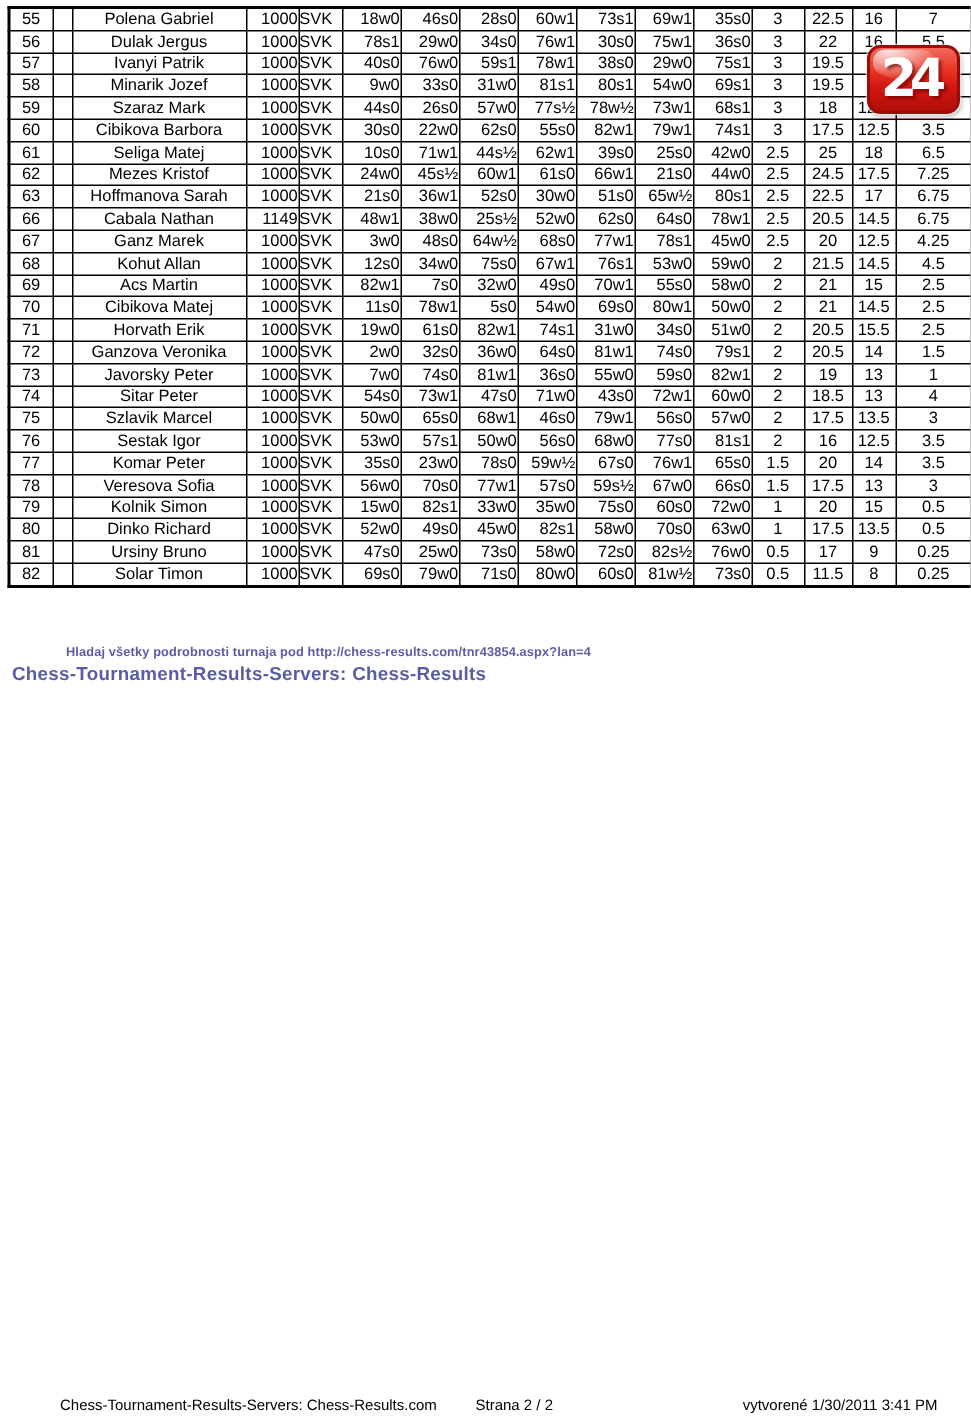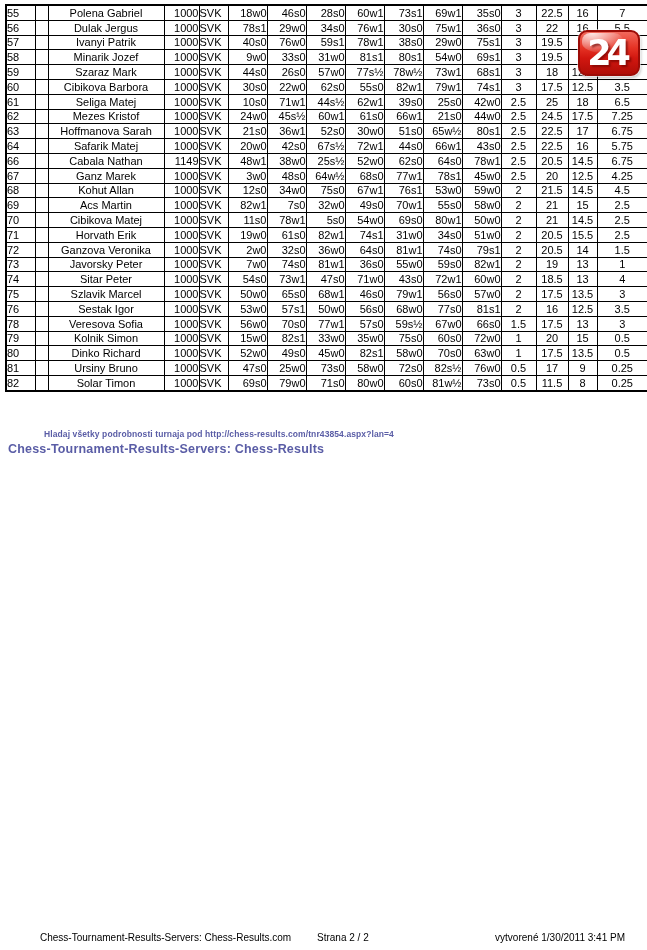--- a/index.html
+++ b/index.html
@@ -11,21 +11,21 @@
   table.results{
     position:absolute;left:5px;top:4px;width:640px;
     border-collapse:collapse;table-layout:fixed;
     font-size:11px;line-height:12px;
     border:2px solid #000;
   }
   table.results td{
     border:1px solid #000;height:13.8px;padding:0;overflow:hidden;
     white-space:nowrap;
   }
-  td.c-rank{text-align:left;}
+  td.c-rank{text-align:center;}
   td.c-title{text-align:center;}
   td.c-name{text-align:center;padding-left:4px;}
   td.c-rtg{text-align:right;padding-right:2px;}
   td.c-fed{text-align:left;padding-left:2px;}
   td.c-rnd{text-align:right;padding-right:7px;}
   td.c-pts{text-align:center;}
   td.c-tb{text-align:center;}
   
   .logo24{
     position:absolute;left:578px;top:30px;width:62px;height:46px;
@@ -240,38 +240,20 @@
         <td class="c-rnd">30w0</td>
         <td class="c-rnd">51s0</td>
         <td class="c-rnd">65w½</td>
         <td class="c-rnd">80s1</td>
         <td class="c-pts">2.5</td>
         <td class="c-tb">22.5</td>
         <td class="c-tb">17</td>
         <td class="c-tb">6.75</td>
       </tr>
       <tr>
-        <td class="c-rank">64</td>
-        <td class="c-title"></td>
-        <td class="c-name">Safarik Matej</td>
-        <td class="c-rtg">1000</td>
-        <td class="c-fed">SVK</td>
-        <td class="c-rnd">20w0</td>
-        <td class="c-rnd">42s0</td>
-        <td class="c-rnd">67s½</td>
-        <td class="c-rnd">72w1</td>
-        <td class="c-rnd">44s0</td>
-        <td class="c-rnd">66w1</td>
-        <td class="c-rnd">43s0</td>
-        <td class="c-pts">2.5</td>
-        <td class="c-tb">22.5</td>
-        <td class="c-tb">16</td>
-        <td class="c-tb">5.75</td>
-      </tr>
-      <tr>
         <td class="c-rank">66</td>
         <td class="c-title"></td>
         <td class="c-name">Cabala Nathan</td>
         <td class="c-rtg">1149</td>
         <td class="c-fed">SVK</td>
         <td class="c-rnd">48w1</td>
         <td class="c-rnd">38w0</td>
         <td class="c-rnd">25s½</td>
         <td class="c-rnd">52w0</td>
         <td class="c-rnd">62s0</td>
@@ -453,20 +435,38 @@
         <td class="c-rnd">53w0</td>
         <td class="c-rnd">57s1</td>
         <td class="c-rnd">50w0</td>
         <td class="c-rnd">56s0</td>
         <td class="c-rnd">68w0</td>
         <td class="c-rnd">77s0</td>
         <td class="c-rnd">81s1</td>
         <td class="c-pts">2</td>
         <td class="c-tb">16</td>
         <td class="c-tb">12.5</td>
+        <td class="c-tb">3.5</td>
+      </tr>
+      <tr>
+        <td class="c-rank">77</td>
+        <td class="c-title"></td>
+        <td class="c-name">Komar Peter</td>
+        <td class="c-rtg">1000</td>
+        <td class="c-fed">SVK</td>
+        <td class="c-rnd">35s0</td>
+        <td class="c-rnd">23w0</td>
+        <td class="c-rnd">78s0</td>
+        <td class="c-rnd">59w½</td>
+        <td class="c-rnd">67s0</td>
+        <td class="c-rnd">76w1</td>
+        <td class="c-rnd">65s0</td>
+        <td class="c-pts">1.5</td>
+        <td class="c-tb">20</td>
+        <td class="c-tb">14</td>
         <td class="c-tb">3.5</td>
       </tr>
       <tr>
         <td class="c-rank">78</td>
         <td class="c-title"></td>
         <td class="c-name">Veresova Sofia</td>
         <td class="c-rtg">1000</td>
         <td class="c-fed">SVK</td>
         <td class="c-rnd">56w0</td>
         <td class="c-rnd">70s0</td>

